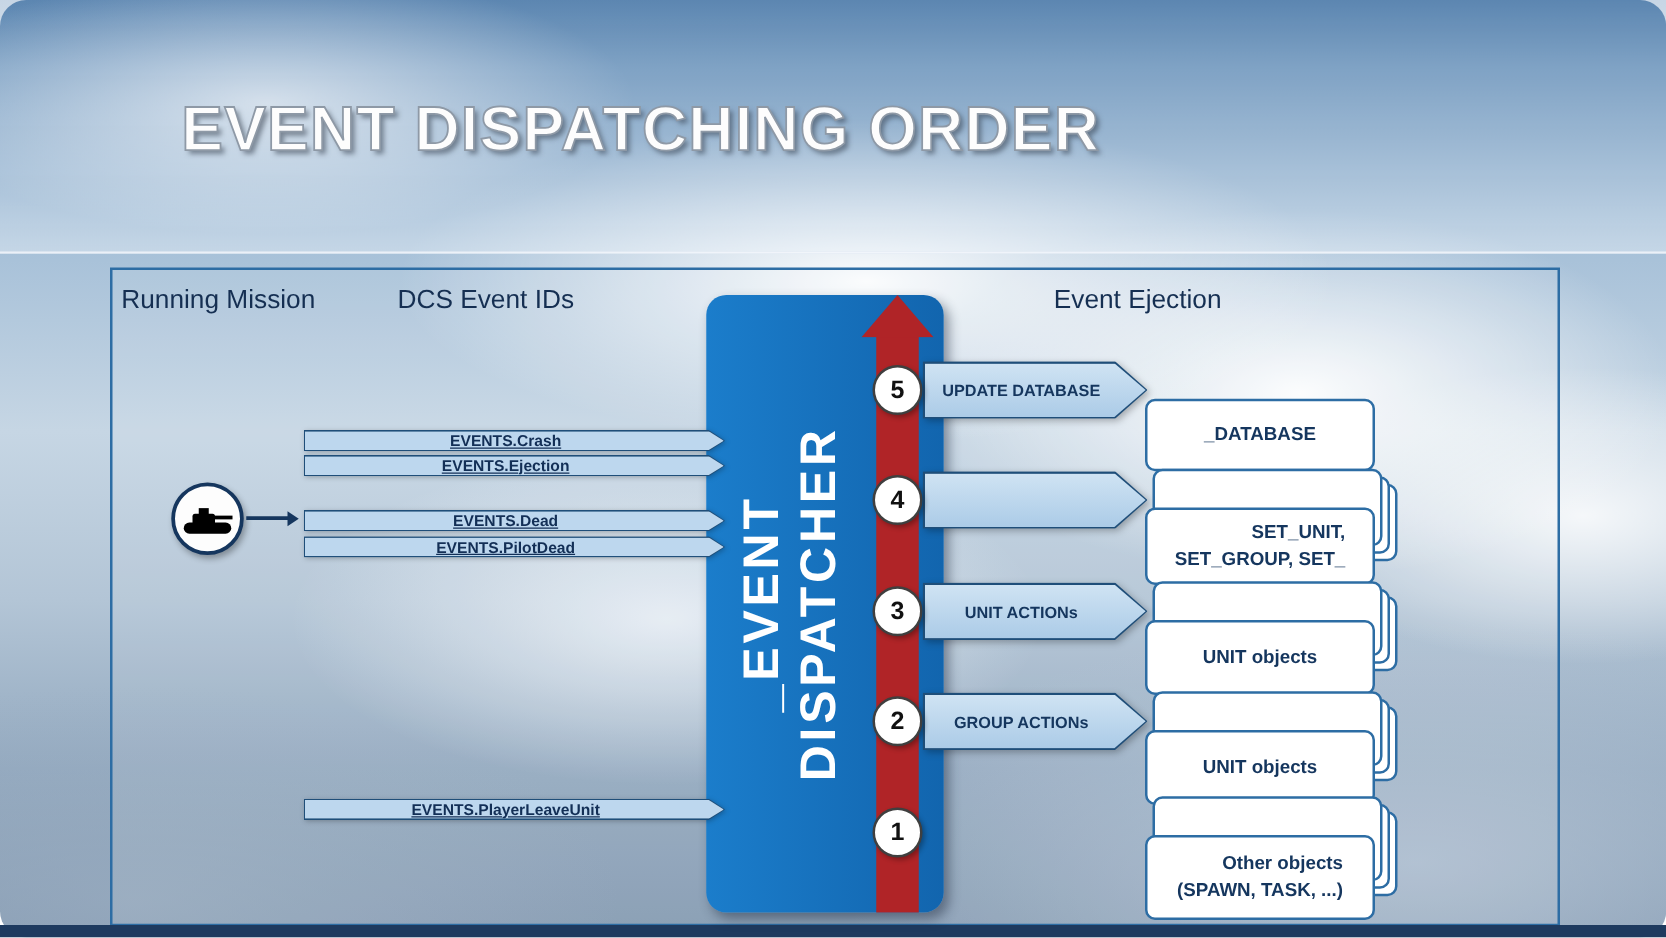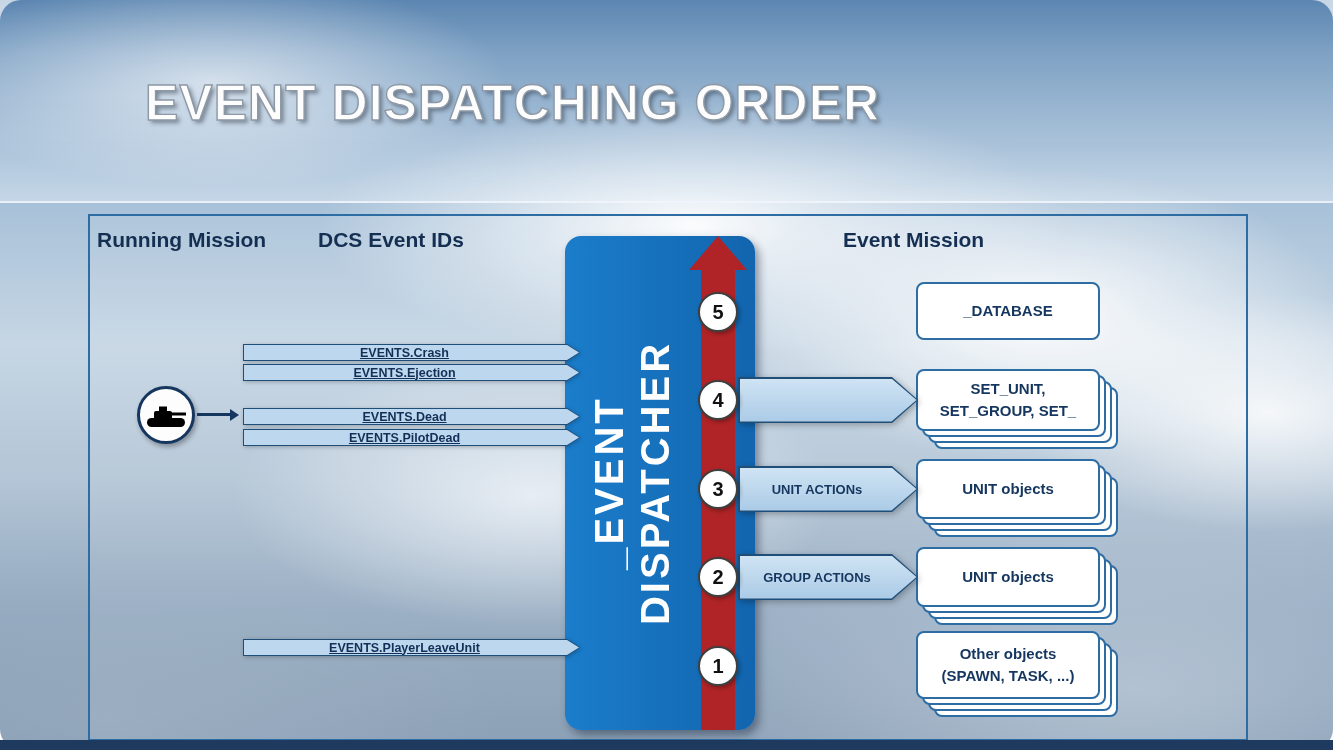--- a/index.html
+++ b/index.html
@@ -24,21 +24,21 @@
     border-bottom:2px solid rgba(250,252,255,.85); }
   .slide-title { position:absolute; left:145px; top:74px; font-size:50px; font-weight:bold;
     letter-spacing:1px; color:#fdfdfd; -webkit-text-stroke:1.4px #8e99a6;
     text-shadow:3px 3px 4px rgba(55,65,80,.55); white-space:nowrap; }
 
   .content-box { position:absolute; left:88px; top:214px; width:1160px; height:527px;
     border:2px solid #2d6da4; background:rgba(255,255,255,.07); }
   .footer-bar { position:absolute; left:0; bottom:0; width:100%; height:10px; background:#1e3a5f; }
 
   
-  .col-header { position:absolute; font-size:21px; font-weight:bold; color:#152f52; z-index:8; }
+  .col-header { position:absolute; font-size:21px; font-weight:normal; color:#152f52; z-index:8; }
   #hdr-running  { left:97px;  top:228px; }
   #hdr-dcs      { left:318px; top:228px;text-align:center; }
   #hdr-handling { left:843px; top:228px; }
 
   
   .dispatcher { position:absolute; left:565px; top:236px; width:190px; height:494px;
     background:linear-gradient(90deg,#1b7dcb,#1265ae); border-radius:16px;
     box-shadow:4px 5px 9px rgba(25,35,55,.45); z-index:2; }
   .dispatcher-text { position:absolute; left:565px; top:236px; width:134px; height:494px;
     display:flex; align-items:center; justify-content:center; z-index:3; }
@@ -66,22 +66,22 @@
   .action-arrow .lbl { position:absolute; left:4px; right:26px; top:0; bottom:0;
     display:flex; align-items:center; justify-content:center;
     font-size:13px; font-weight:bold; color:#15365e; }
   #ac0{top:289px} #ac1{top:377px} #ac2{top:466px} #ac3{top:554px} #ac4{top:643px}
 
   
   .target { position:absolute; left:916px; width:184px; z-index:4; }
   .target .layer, .target .face { position:absolute; left:0; top:0; width:100%; height:100%;
     background:#fff; border:2px solid #2d6da4; border-radius:8px; }
   .t-l1{transform:translate(6px,6px);} .t-l2{transform:translate(12px,12px);} .t-l3{transform:translate(18px,18px);}
-  .target .face { display:flex; align-items:center; justify-content:center; text-align:center;
-    font-size:15px; font-weight:bold; color:#15365e; white-space:pre-line; line-height:1.5; }
+  .target .face { display:flex; align-items:center; justify-content:center; text-align:right;
+    font-size:15px; font-weight:bold; color:#15365e; white-space:pre-line; line-height:1.5;margin-top:37px; }
   #tg0{top:282px;height:58px} #tg1{top:369px;height:62px} #tg2{top:459px;height:60px}
   #tg3{top:547px;height:60px} #tg4{top:631px;height:68px}
 
   
   .event-arrow { position:absolute; left:243px; width:337px; height:17px; z-index:7;
     filter:drop-shadow(1px 1px 2px rgba(0,0,0,.25)); }
   .event-arrow .shape    { position:absolute; inset:0; background:#1f4e79;
     clip-path:polygon(0 0, calc(100% - 13px) 0, 100% 50%, calc(100% - 13px) 100%, 0 100%); }
   .event-arrow .shape-in { position:absolute; inset:1px; background:#bdd7ee;
     clip-path:polygon(0 0, calc(100% - 12px) 0, 100% 50%, calc(100% - 12px) 100%, 0 100%); }
@@ -104,21 +104,21 @@
 <div id="stage">
 
   <div class="title-band"></div>
   <h1 class="slide-title">EVENT DISPATCHING ORDER</h1>
 
   <div class="content-box"></div>
   <div class="footer-bar"></div>
 
   <div class="col-header" id="hdr-running">Running Mission</div>
   <div class="col-header" id="hdr-dcs">DCS Event IDs</div>
-  <div class="col-header" id="hdr-handling">Event Mission</div>
+  <div class="col-header" id="hdr-handling">Event Ejection</div>
 
   <div class="dispatcher"></div>
   <div class="dispatcher-text">
     <div class="rot">
       <div>_EVENT</div>
       <div>DISPATCHER</div>
     </div>
   </div>
   <div class="red-shaft"></div>
   <div class="red-head"></div>
@@ -152,20 +152,25 @@
     <div class="shape"></div>
     <div class="shape-in"></div>
     <div class="lbl">EVENTS.PilotDead</div>
   </div>
   <div class="event-arrow" id="ev4">
     <div class="shape"></div>
     <div class="shape-in"></div>
     <div class="lbl">EVENTS.PlayerLeaveUnit</div>
   </div>
 
+  <div class="action-arrow" id="ac0">
+    <div class="shape"></div>
+    <div class="shape-in"></div>
+    <div class="lbl">UPDATE DATABASE</div>
+  </div>
   <div class="action-arrow" id="ac1">
     <div class="shape"></div>
     <div class="shape-in"></div>
   </div>
   <div class="action-arrow" id="ac2">
     <div class="shape"></div>
     <div class="shape-in"></div>
     <div class="lbl">UNIT ACTIONs</div>
   </div>
   <div class="action-arrow" id="ac3">

